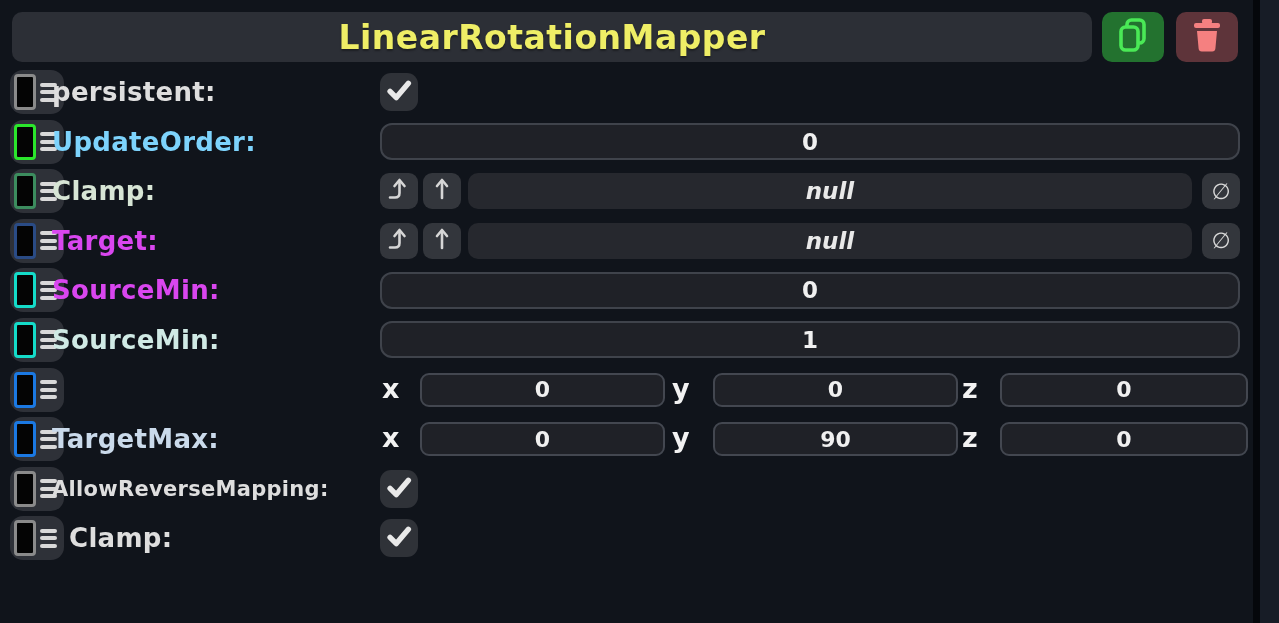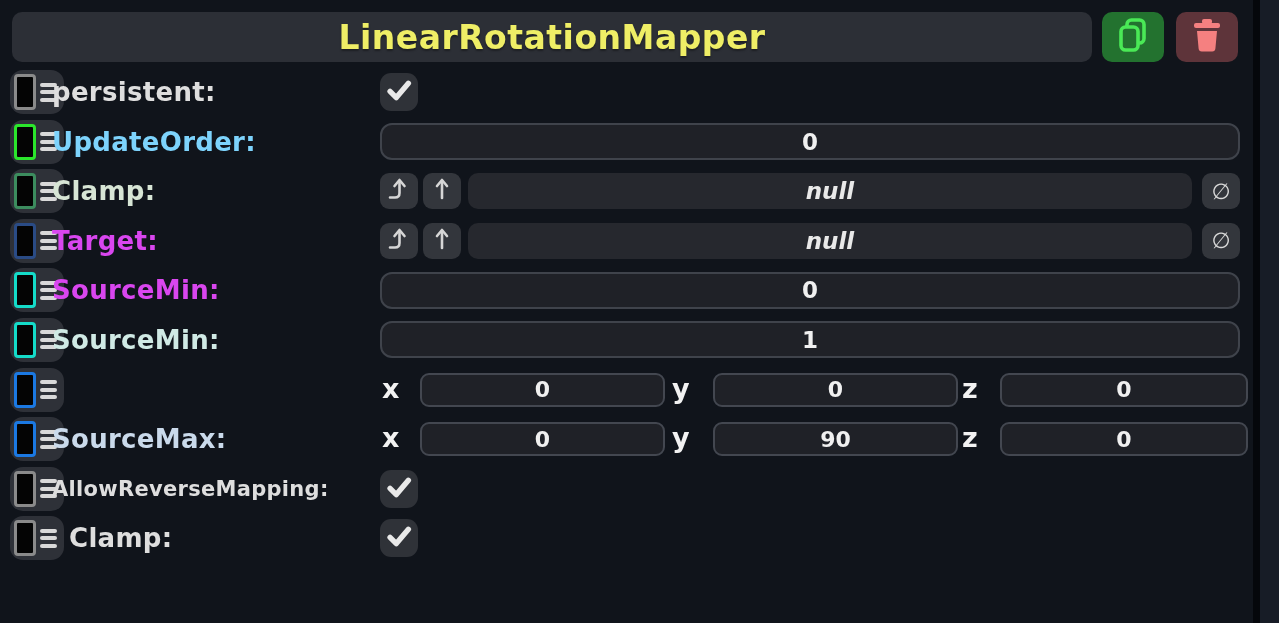--- a/index.html
+++ b/index.html
@@ -289,21 +289,21 @@
 
   <div class="row">
     <div class="handle">
       <span class="slot" style="border-color: rgb(27, 121, 227);"></span>
       <span class="grip">
           <i></i>
           <i></i>
           <i></i>
         </span>
     </div>
-    <div class="label" style="color: rgb(202, 218, 235);">SourceMax:</div>
+    <div class="label" style="color: rgb(202, 218, 235);">TargetMax:</div>
     <div class="axis ax">x</div>
     <div class="vec-field f1">
         <span>0</span>
       </div>
     <div class="axis ay">y</div>
     <div class="vec-field f2">
         <span>90</span>
       </div>
     <div class="axis az">z</div>
     <div class="vec-field f3">

